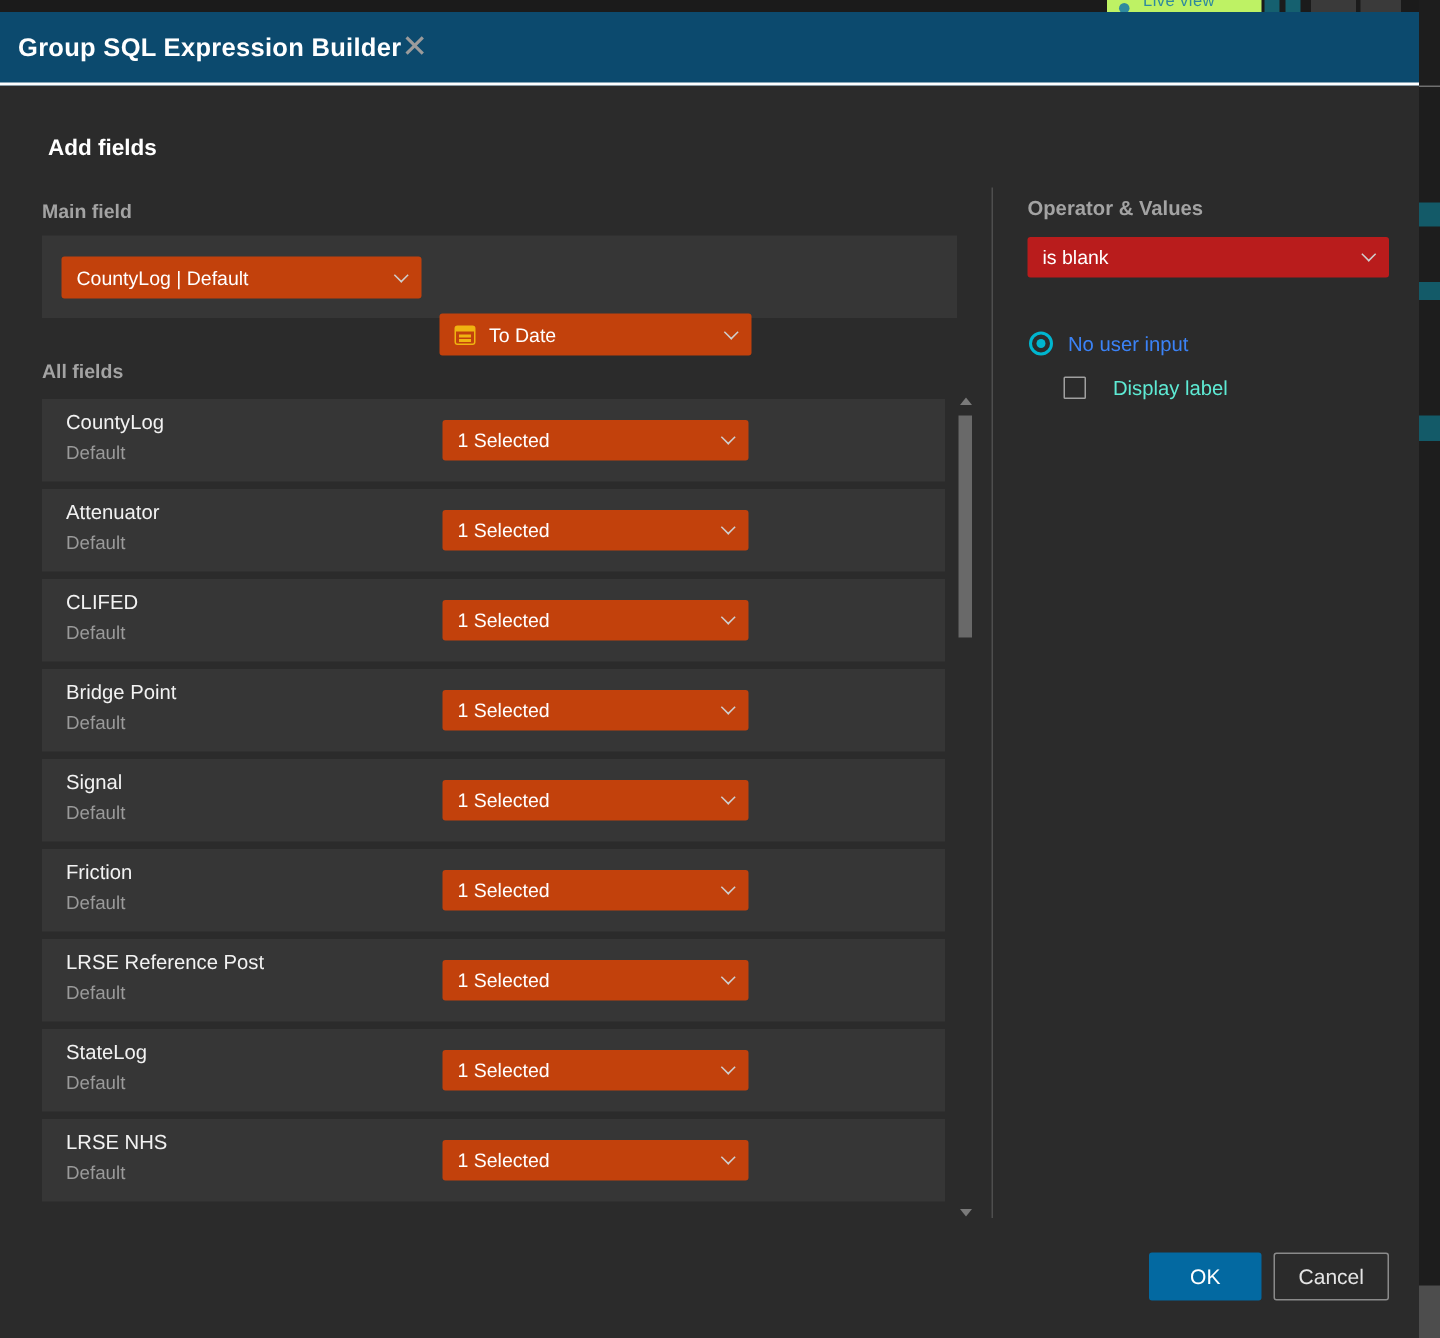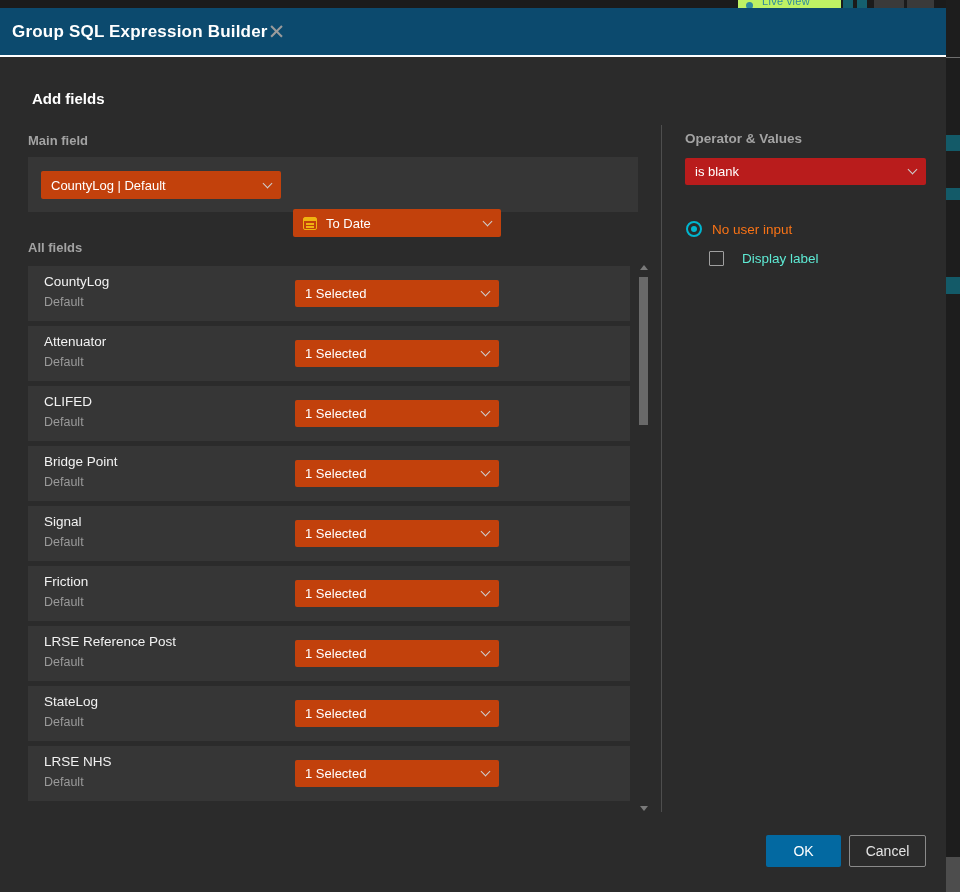--- a/index.html
+++ b/index.html
@@ -90,21 +90,21 @@
 
   
   .dd-op { position:absolute; left:685px; top:150px; width:241px; height:27px;
     background:#b91c1c; }
   .radio-row { position:absolute; left:686px; top:213px; display:flex;
     align-items:center; cursor:pointer; }
   .radio { width:16px; height:16px; border-radius:50%; border:2px solid #00b6cf;
     position:relative; flex:none; }
   .radio::after { content:""; position:absolute; inset:3px; border-radius:50%;
     background:#00b6cf; }
-  .radio-label { margin-left:10px; font-size:13.5px; color:#f97316; }
+  .radio-label { margin-left:10px; font-size:13.5px; color:#3b82f6; }
   .check-row { position:absolute; left:709px; top:243px; display:flex;
     align-items:center; cursor:pointer; }
   .checkbox { width:15px; height:15px; border:1.5px solid #a0a0a0;
     border-radius:1px; background:transparent; flex:none; }
   .check-label { margin-left:18px; font-size:13.5px; color:#5eead4; }
 
   
   .btn { position:absolute; top:827px; height:32px; display:flex;
     align-items:center; justify-content:center; font-size:14px;
     border-radius:2px; cursor:pointer; }

